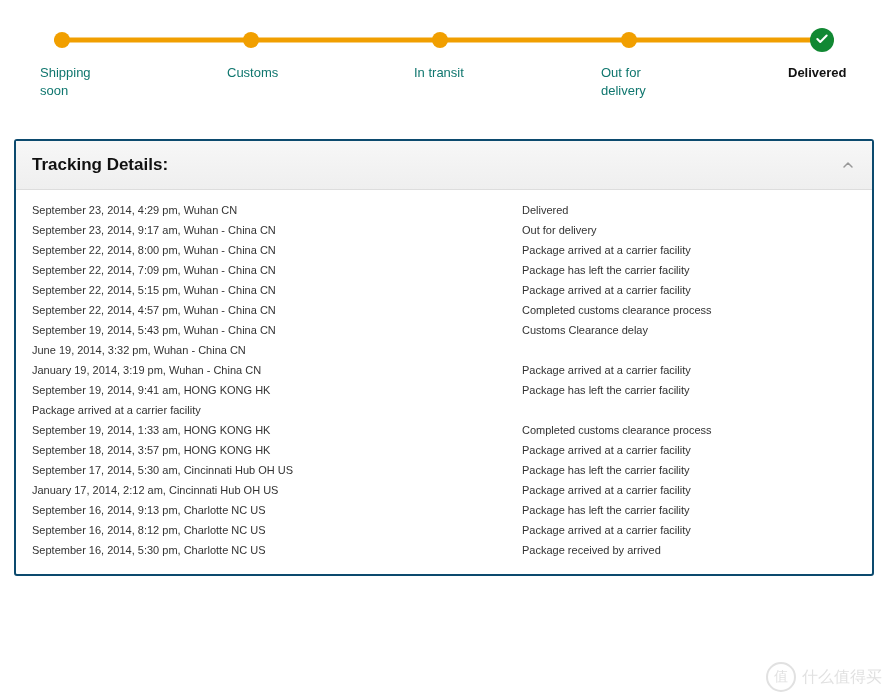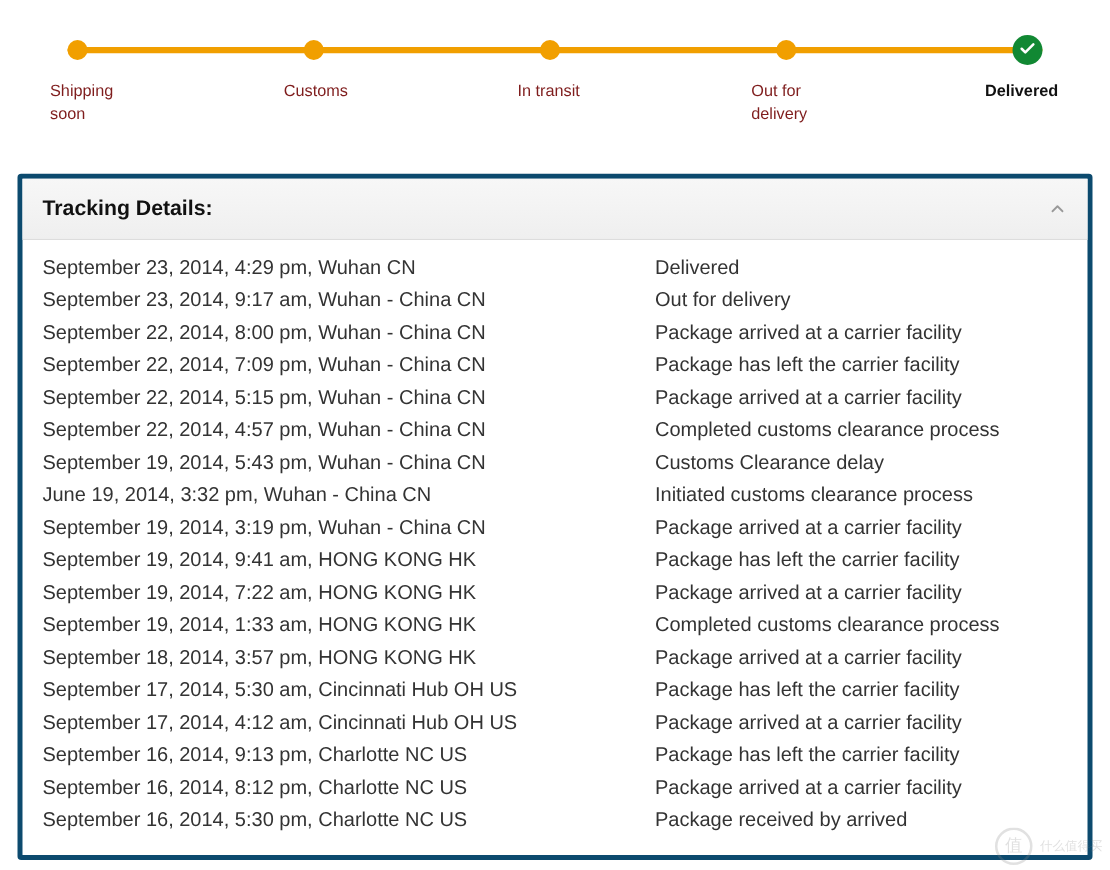--- a/index.html
+++ b/index.html
@@ -56,32 +56,32 @@
     width: 14px;
     height: 14px;
   }
   .progress-labels {
     display: flex;
     justify-content: space-between;
     margin-top: 14px;
   }
   .label-item {
     width: 60px;
-    color: #7f1d1d;
+    color: #0f766e;
     font-size: 13px;
     line-height: 1.35;
     text-align: left;
   }
   .label-item.active {
     color: #111;
     font-weight: bold;
   }
   .tracking-panel {
     margin: 20px 14px 14px 14px;
-    border: 4px solid #0c4a6e;
+    border: 2px solid #0c4a6e;
     border-radius: 3px;
   }
   .tracking-header {
     background: linear-gradient(#f7f7f7, #efefef);
     border-bottom: 1px solid #ddd;
     padding: 14px 16px;
     display: flex;
     justify-content: space-between;
     align-items: center;
   }
@@ -93,21 +93,21 @@
   .chevron {
     color: #999;
   }
   .chevron svg { width: 16px; height: 16px; display:block; }
   .tracking-rows {
     padding: 10px 16px 14px 16px;
   }
   .trow {
     display: flex;
     padding: 4px 0;
-    font-size: 16px;
+    font-size: 11px;
     color: #333;
   }
   .tleft {
     width: 490px;
     flex-shrink: 0;
   }
   .tright {
     flex: 1;
   }
   .watermark {
@@ -126,21 +126,21 @@
     border: 2px solid #888;
     border-radius: 50%;
     display: flex;
     align-items: center;
     justify-content: center;
     font-size: 14px;
     color: #888;
     font-family: "Microsoft YaHei", sans-serif;
   }
   .wm-text {
-    font-size: 10px;
+    font-size: 16px;
     color: #888;
     font-family: "Microsoft YaHei", sans-serif;
     white-space: nowrap;
   }
 </style>
 </head>
 <body>
 
 <div class="progress-section">
   <div class="progress-bar">
@@ -201,48 +201,46 @@
       <div class="trow">
         <div class="tleft">September 22, 2014, 4:57 pm, Wuhan - China CN</div>
         <div class="tright">Completed customs clearance process</div>
       </div>
       <div class="trow">
         <div class="tleft">September 19, 2014, 5:43 pm, Wuhan - China CN</div>
         <div class="tright">Customs Clearance delay</div>
       </div>
       <div class="trow">
         <div class="tleft">June 19, 2014, 3:32 pm, Wuhan - China CN</div>
-        <div class="tright">Initiated customs clearance process</div>
-      </div>
-      <div class="trow">
-        <div class="tleft">September 19, 2014, 3:19 pm, Wuhan - China CN</div>
+      </div>
+      <div class="trow">
+        <div class="tleft">January 19, 2014, 3:19 pm, Wuhan - China CN</div>
         <div class="tright">Package arrived at a carrier facility</div>
       </div>
       <div class="trow">
         <div class="tleft">September 19, 2014, 9:41 am, HONG KONG HK</div>
         <div class="tright">Package has left the carrier facility</div>
       </div>
       <div class="trow">
-        <div class="tleft">September 19, 2014, 7:22 am, HONG KONG HK</div>
         <div class="tright">Package arrived at a carrier facility</div>
       </div>
       <div class="trow">
         <div class="tleft">September 19, 2014, 1:33 am, HONG KONG HK</div>
         <div class="tright">Completed customs clearance process</div>
       </div>
       <div class="trow">
         <div class="tleft">September 18, 2014, 3:57 pm, HONG KONG HK</div>
         <div class="tright">Package arrived at a carrier facility</div>
       </div>
       <div class="trow">
         <div class="tleft">September 17, 2014, 5:30 am, Cincinnati Hub OH US</div>
         <div class="tright">Package has left the carrier facility</div>
       </div>
       <div class="trow">
-        <div class="tleft">September 17, 2014, 4:12 am, Cincinnati Hub OH US</div>
+        <div class="tleft">January 17, 2014, 2:12 am, Cincinnati Hub OH US</div>
         <div class="tright">Package arrived at a carrier facility</div>
       </div>
       <div class="trow">
         <div class="tleft">September 16, 2014, 9:13 pm, Charlotte NC US</div>
         <div class="tright">Package has left the carrier facility</div>
       </div>
       <div class="trow">
         <div class="tleft">September 16, 2014, 8:12 pm, Charlotte NC US</div>
         <div class="tright">Package arrived at a carrier facility</div>
       </div>

